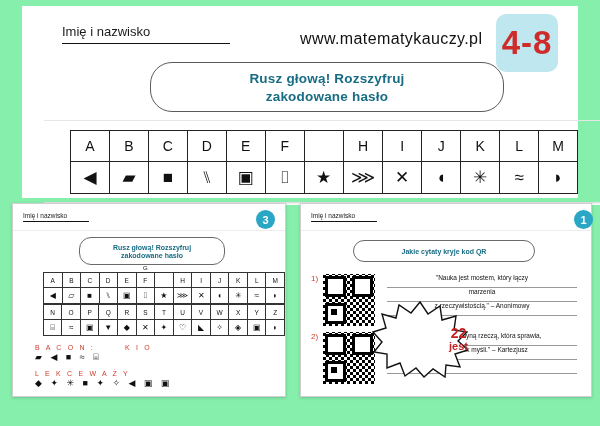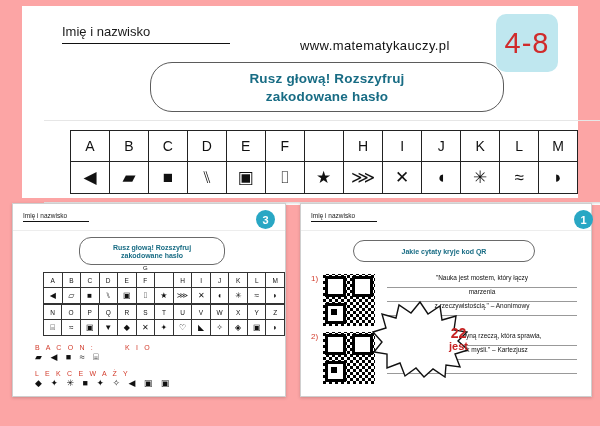--- a/index.html
+++ b/index.html
@@ -3,44 +3,44 @@
 <meta charset="utf-8">
 <style>
   html,body{margin:0;padding:0;}
   body{
     width:600px;height:426px;
     background:#ffffff;
     font-family:"Liberation Sans", sans-serif;
     position:relative;
     overflow:hidden;
   }
-  .page{position:absolute;inset:0;background:#fca5a5;}
+  .page{position:absolute;inset:0;background:#86efac;}
 
   
   .top-sheet{
     position:absolute;left:22px;top:6px;width:556px;height:192px;
     background:#fff;
   }
   .name-line{
     position:absolute;left:40px;top:18px;width:170px;
   }
   .name-line .lbl{font-size:13px;color:#1a1a1a;}
   .name-line .rule{
     margin-top:4px;border-bottom:1.4px solid #111;width:168px;
   }
   .site-url{
-    position:absolute;left:278px;top:32px;
-    font-size:13px;color:#111;letter-spacing:.4px;font-weight:400;
+    position:absolute;left:278px;top:24px;
+    font-size:16px;color:#111;letter-spacing:.4px;font-weight:400;
   }
   .badge-48{
     position:absolute;right:20px;top:8px;width:62px;height:58px;
     background:#bfe7ef;border-radius:10px;
     display:flex;align-items:center;justify-content:center;
   }
-  .badge-48 span{color:#d02b2b;font-size:29px;font-weight:400;letter-spacing:1px;}
+  .badge-48 span{color:#d02b2b;font-size:33px;font-weight:700;letter-spacing:1px;}
 
   .title-box{
     position:absolute;left:128px;top:56px;width:352px;height:48px;
     border:1.6px solid #5b5b5b;border-radius:22px;background:#fff;
     display:flex;flex-direction:column;align-items:center;justify-content:center;
     gap:3px;
   }
   .title-box div{
     color:#186c84;font-weight:700;font-size:13.5px;letter-spacing:.2px;
   }

